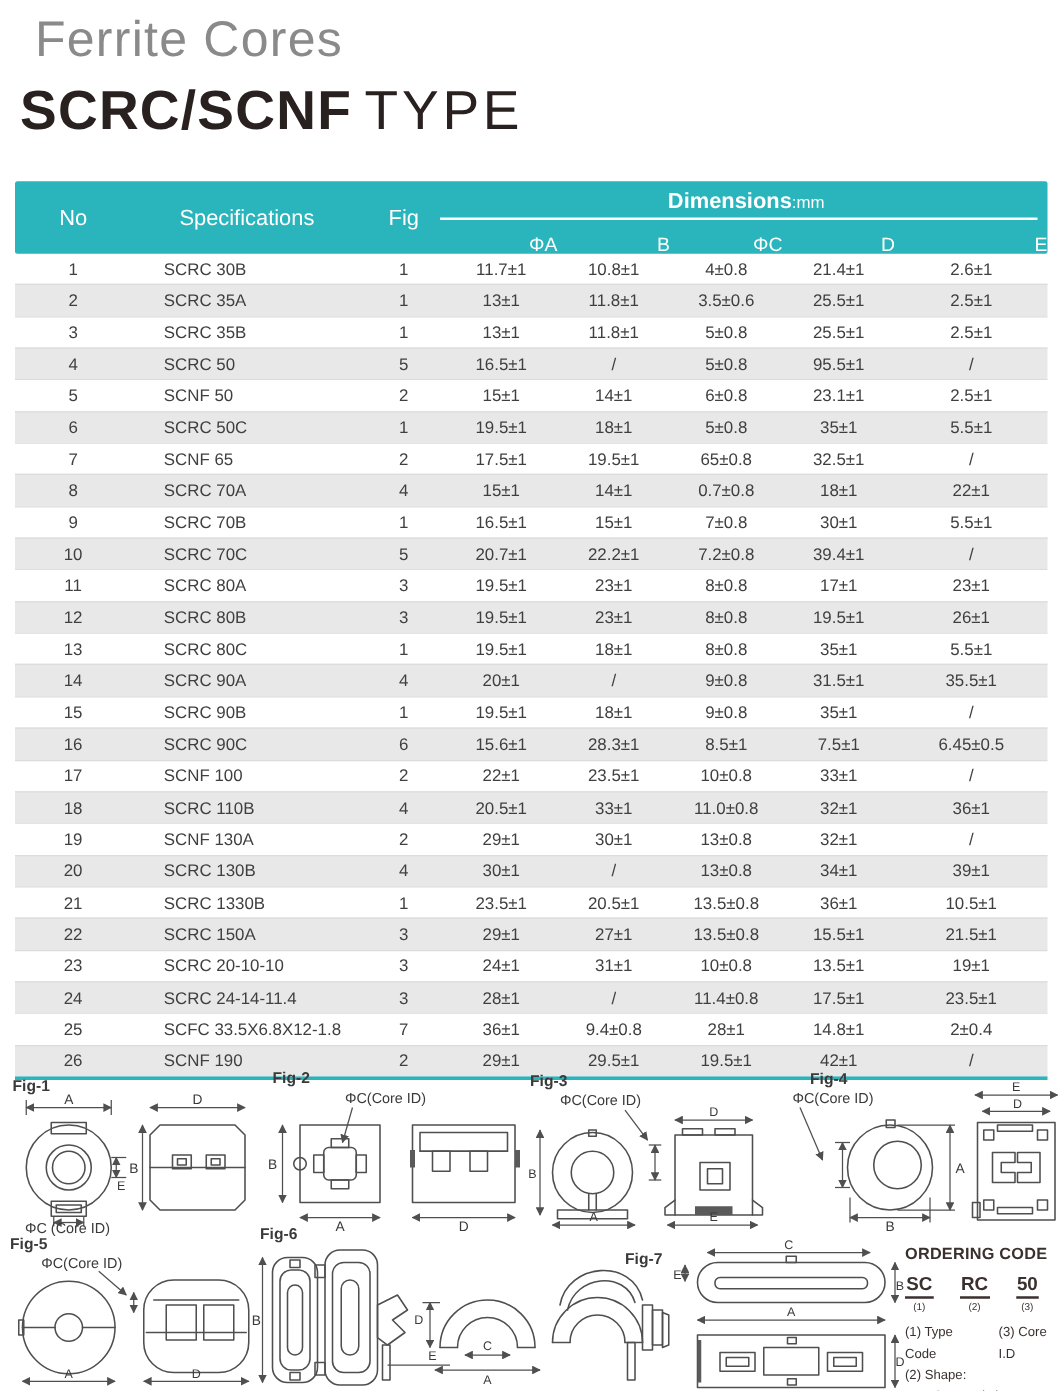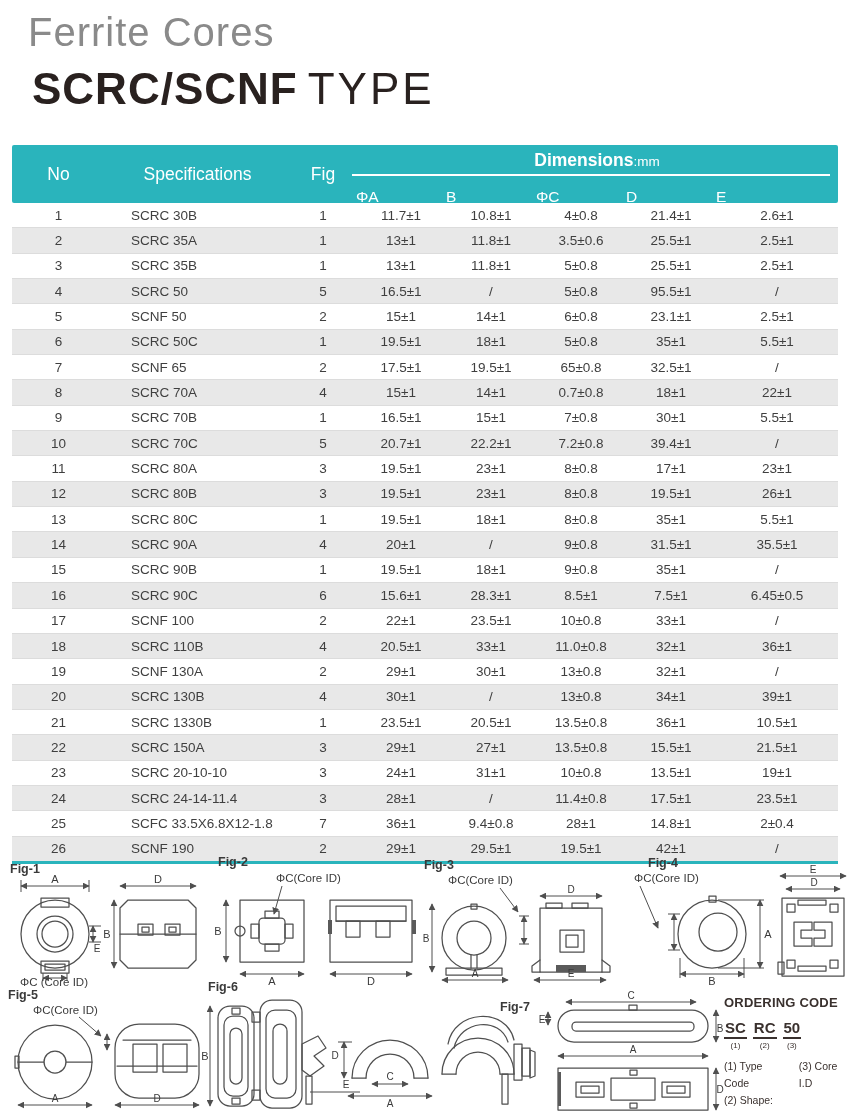--- a/index.html
+++ b/index.html
@@ -1,37 +1,37 @@
 <!DOCTYPE html>
 <html><head>
 <meta charset="utf-8">
 <style>
   html,body{margin:0;padding:0;background:#fff;}
   #page{position:relative;width:850px;height:1113px;background:#fff;overflow:hidden;
         font-family:"Liberation Sans",sans-serif;}
 
   
   .title1{position:absolute;left:28px;top:10px;font-size:40px;color:#8a8a8a;letter-spacing:1px;}
-  .title2{position:absolute;left:32px;top:64px;font-size:44px;color:#29211f;white-space:nowrap;text-align:right;}
+  .title2{position:absolute;left:16px;top:64px;font-size:44px;color:#29211f;white-space:nowrap;text-align:right;}
   .title2 .bold{font-weight:bold;letter-spacing:1px;}
   .title2 .light{font-weight:400;letter-spacing:3px;margin-left:10px;}
 
   
   .thead{position:absolute;left:12px;top:145px;width:826px;height:58px;background:#2ab4bc;
          color:#fff;border-radius:2px;}
   .thead .hcell{position:absolute;top:0;height:46px;line-height:58px;text-align:center;font-size:17.5px;}
   .h-no{left:0;width:93px;}
   .h-spec{left:93px;width:185px;}
   .h-fig{left:278px;width:66px;}
   .h-dims{position:absolute;left:344px;top:0;width:482px;height:30px;line-height:31px;text-align:center;}
   .h-dims .grp{font-size:17.5px;font-weight:bold;}
   .h-dims .unit{font-size:13.5px;font-weight:400;}
   .h-line{position:absolute;left:340px;top:29px;width:478px;height:2px;background:#fff;}
   .h-sub{position:absolute;left:344px;top:31px;width:482px;height:41px;display:grid;
-         grid-template-columns:90px 90px 90px 90px 122px;align-items:center;text-align:left;font-size:15.5px;}
+         grid-template-columns:90px 90px 90px 90px 122px;align-items:center;text-align:right;font-size:15.5px;}
 
   .tbody{position:absolute;left:12px;top:203px;width:826px;border-bottom:3px solid #2ab4bc;}
   .trow{display:grid;grid-template-columns:93px 185px 66px 90px 90px 90px 90px 122px;
         height:24.35px;align-items:center;border-top:1px solid #dcdcdc;
         font-size:13.5px;color:#3f3f3f;}
   .trow:first-child{border-top:none;}
   .trow.alt{background:#e8e8e8;}
   .tcell{text-align:center;white-space:nowrap;}
   .tcell.c1{text-align:left;padding-left:26px;}
 
@@ -41,21 +41,21 @@
   svg .ln{fill:none;stroke:#4f4f4f;stroke-width:1.25;stroke-linejoin:round;stroke-linecap:round;}
   svg .dim{fill:none;stroke:#4f4f4f;stroke-width:1;}
   svg text{fill:#3a3a3a;font-family:"Liberation Sans",sans-serif;font-size:11px;text-anchor:middle;}
   svg text.sm{font-size:10px;}
   svg text.ann{font-size:11.5px;text-anchor:start;}
   svg .solid{fill:#5a5a5a;stroke:none;}
 
   
   .order{position:absolute;left:724px;top:995px;width:126px;color:#3a312e;}
   .order .ot{font-size:13px;font-weight:bold;letter-spacing:0.2px;}
-  .order .codes{display:flex;gap:6px;margin-top:9px;}
+  .order .codes{display:flex;gap:21px;margin-top:9px;}
   .order .code{font-size:15px;font-weight:bold;border-bottom:2px solid #3a312e;padding:0 1px 1px 1px;text-align:center;}
   .order .idx{font-size:8px;text-align:center;margin-top:2px;font-weight:400;}
   .order .notes{margin-top:8px;font-size:10.5px;line-height:17px;}
   .order .nrow{display:flex;gap:13px;}
   .order .ind{padding-left:15px;}
 </style>
 </head>
 <body>
 
 <div id="page">

